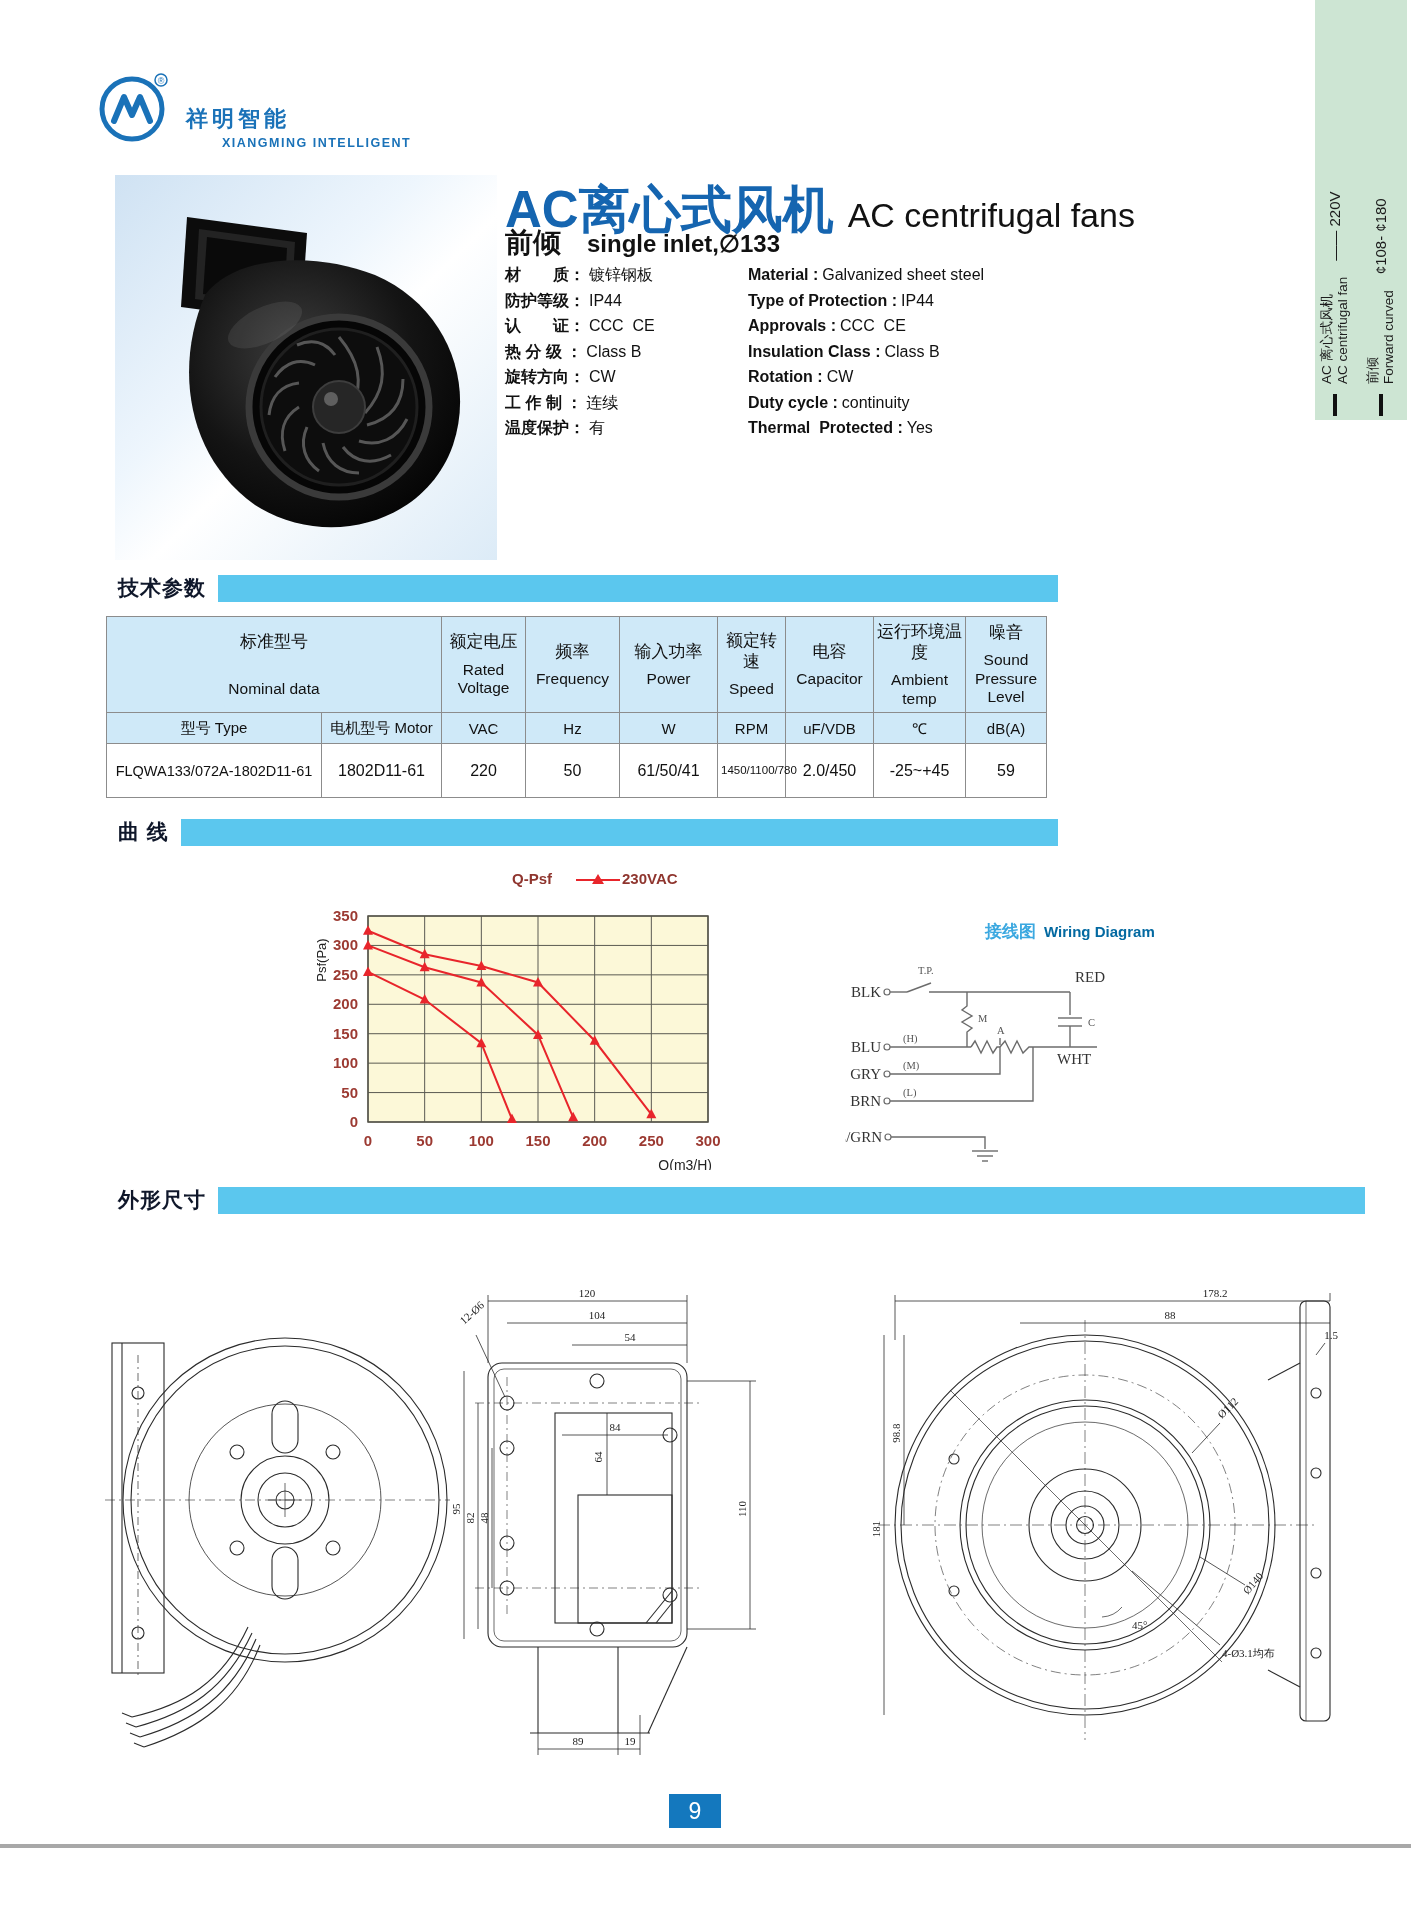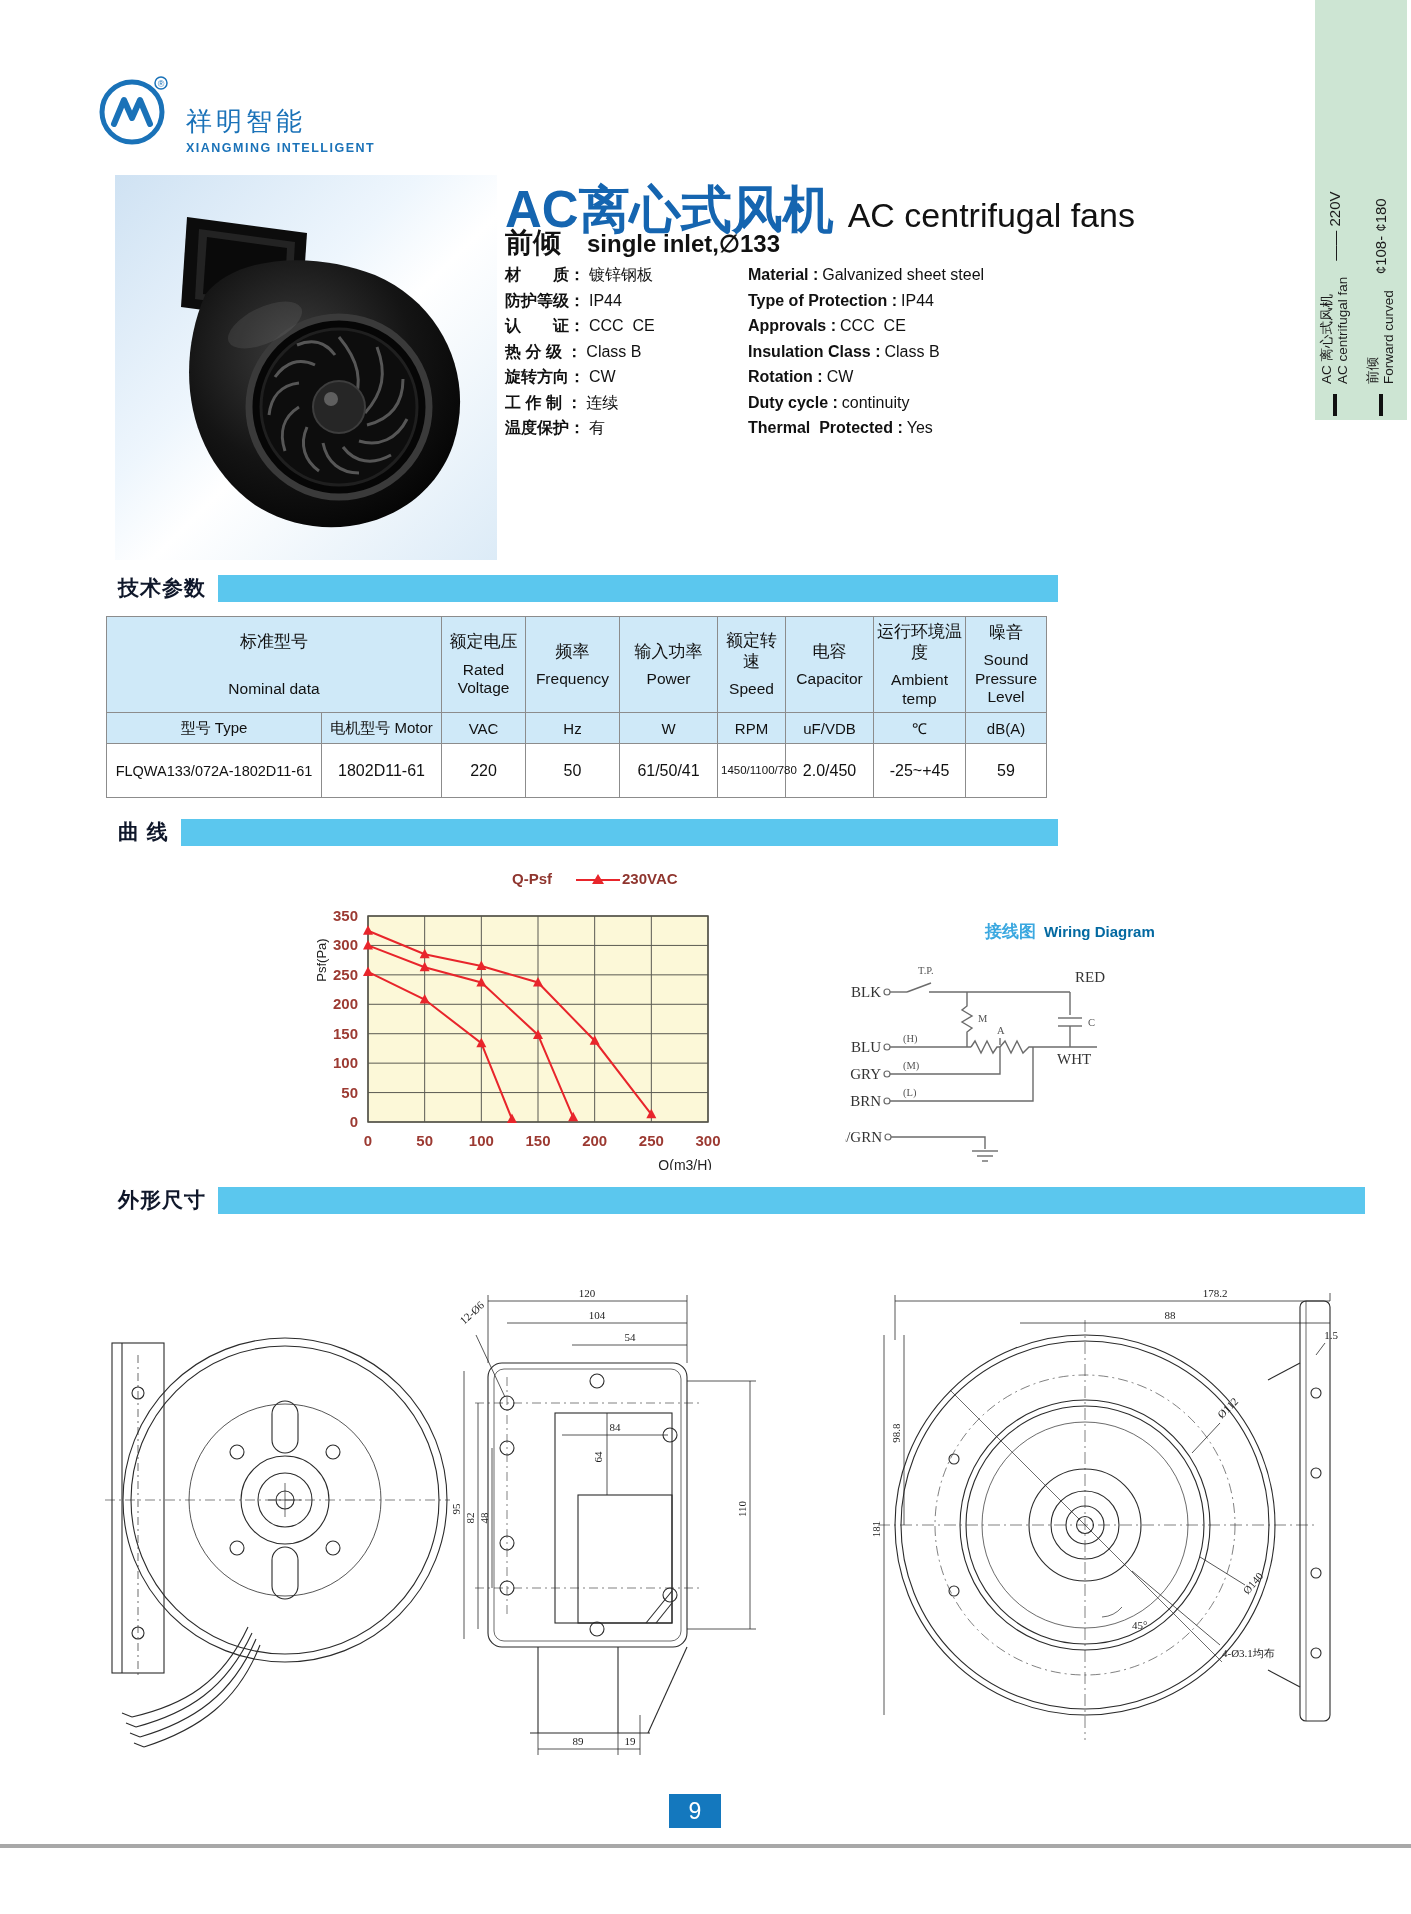--- a/index.html
+++ b/index.html
@@ -2,22 +2,22 @@
 <html><head>
 <meta charset="utf-8">
 <style>
   * { margin:0; padding:0; box-sizing:border-box; }
   html,body { width:1411px; height:1914px; background:#fff; position:relative;
               font-family:"Liberation Sans", sans-serif; color:#111; overflow:hidden; }
   .abs { position:absolute; }
 
   
   .logo { left:98px; top:70px; display:flex; align-items:center; gap:14px; }
-  .logo-text .cn { font-size:26px; font-weight:normal; color:#1a72b8; letter-spacing:4px;margin-top:34px; }
-  .logo-text .en { font-size:12.5px; font-weight:bold; color:#1a72b8; letter-spacing:1.5px; margin-top:2px; }
+  .logo-text .cn { font-size:22px; font-weight:bold; color:#1a72b8; letter-spacing:4px;margin-top:34px; }
+  .logo-text .en { font-size:12.5px; font-weight:bold; color:#1a72b8; letter-spacing:1.5px; margin-top:2px;margin-left:36px; }
 
   
   .side-tab { left:1315px; top:0; width:92px; height:420px; background:#cde5d3; }
   .tab-group { position:absolute; transform:rotate(-90deg); transform-origin:0 0; display:flex; align-items:center; white-space:nowrap; }
   .tab-bar { width:22px; height:4px; background:#111; margin-right:10px; }
   .tab-pair { display:flex; flex-direction:column; line-height:1.15; font-size:13.5px; color:#1c1c1c; }
   .tab-suffix { margin-left:16px; font-size:15px; color:#1c1c1c; }
 
   
   .photo { left:115px; top:175px; width:382px; height:385px;

